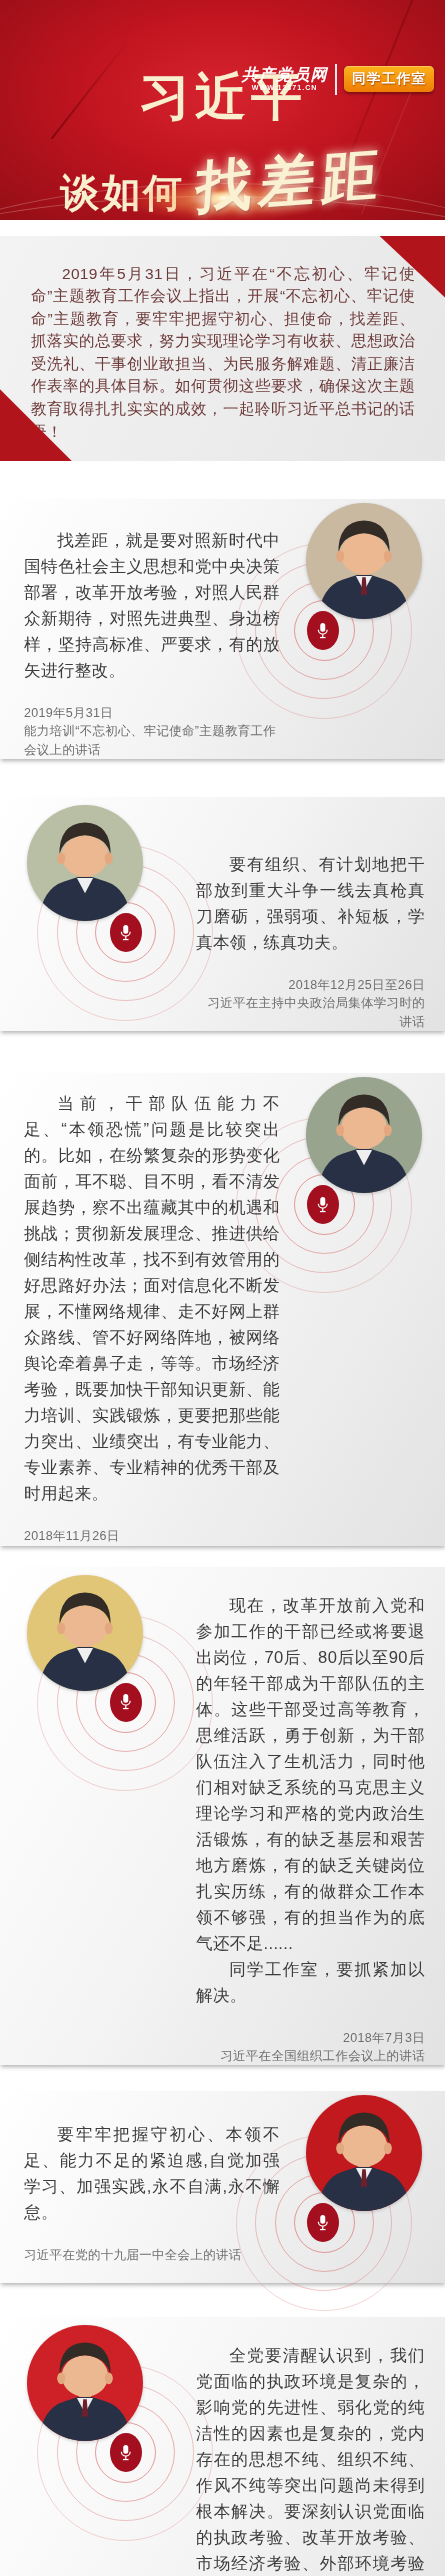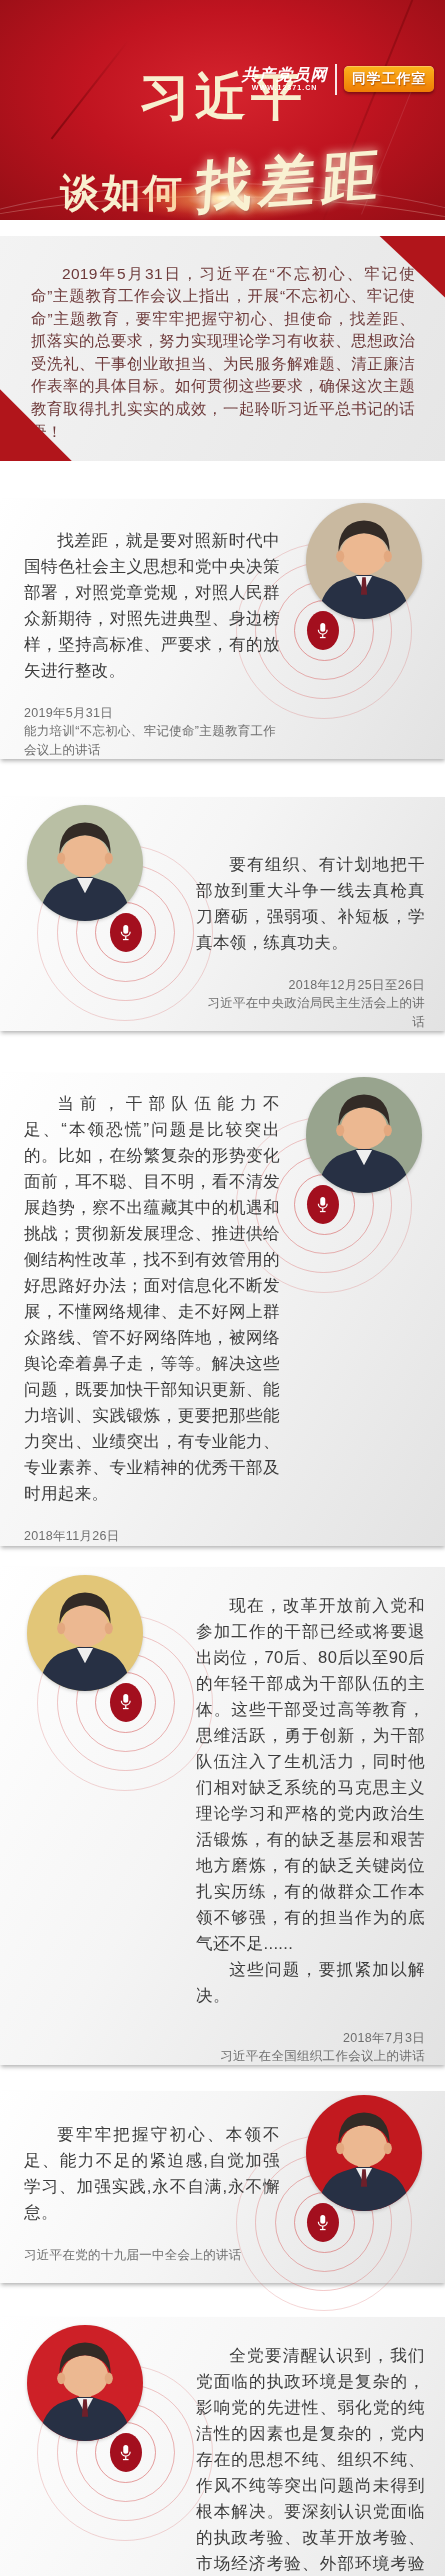--- a/index.html
+++ b/index.html
@@ -161,21 +161,21 @@
       <div class="mic-badge">
         <svg viewBox="0 0 24 32">
             <rect x="8" y="3" width="8" height="14" rx="4" fill="#fff"></rect>
             <path d="M5 14a7 7 0 0 0 14 0" fill="none" stroke="#fff" stroke-width="2"></path>
             <line x1="12" y1="21" x2="12" y2="26" stroke="#fff" stroke-width="2"></line>
             <line x1="7.5" y1="26.5" x2="16.5" y2="26.5" stroke="#fff" stroke-width="2"></line>
           </svg>
       </div>
     </div>
     <div class="quote-body">
-      <p class="quote-text">找差距，就是要对照新时代中国特色社会主义思想和党中央决策部署，对照党章党规，对照人民群众新期待，对照先进典型、身边榜样，坚持高标准、严要求，有的放矢进行整改。</p>
+      <p class="quote-text">找差距，就是要对照新时代中国特色社会主义思想和党中央决策部署，改革开放考验，对照人民群众新期待，对照先进典型、身边榜样，坚持高标准、严要求，有的放矢进行整改。</p>
       <div class="meta">
         <div class="meta-date">2019年5月31日</div>
         <div class="meta-source">能力培训“不忘初心、牢记使命”主题教育工作会议上的讲话</div>
       </div>
     </div>
   </section>
 
   <section class="quote-card c2 photo-left">
     <div class="photo-wrap">
       <i class="ring r1"></i>
@@ -199,21 +199,21 @@
             <path d="M5 14a7 7 0 0 0 14 0" fill="none" stroke="#fff" stroke-width="2"></path>
             <line x1="12" y1="21" x2="12" y2="26" stroke="#fff" stroke-width="2"></line>
             <line x1="7.5" y1="26.5" x2="16.5" y2="26.5" stroke="#fff" stroke-width="2"></line>
           </svg>
       </div>
     </div>
     <div class="quote-body">
       <p class="quote-text">要有组织、有计划地把干部放到重大斗争一线去真枪真刀磨砺，强弱项、补短板，学真本领，练真功夫。</p>
       <div class="meta">
         <div class="meta-date">2018年12月25日至26日</div>
-        <div class="meta-source">习近平在中央政治局民主生活会上的讲话</div>
+        <div class="meta-source">习近平在主持中央政治局集体学习时的讲话</div>
       </div>
     </div>
   </section>
 
   <section class="quote-card c3 photo-right">
     <div class="photo-wrap">
       <i class="ring r1"></i>
       <i class="ring r2"></i>
       <i class="ring r3"></i>
       <i class="ring r4"></i>
@@ -231,21 +231,21 @@
       <div class="mic-badge">
         <svg viewBox="0 0 24 32">
             <rect x="8" y="3" width="8" height="14" rx="4" fill="#fff"></rect>
             <path d="M5 14a7 7 0 0 0 14 0" fill="none" stroke="#fff" stroke-width="2"></path>
             <line x1="12" y1="21" x2="12" y2="26" stroke="#fff" stroke-width="2"></line>
             <line x1="7.5" y1="26.5" x2="16.5" y2="26.5" stroke="#fff" stroke-width="2"></line>
           </svg>
       </div>
     </div>
     <div class="quote-body">
-      <p class="quote-text">当前，干部队伍能力不足、“本领恐慌”问题是比较突出的。比如，在纷繁复杂的形势变化面前，耳不聪、目不明，看不清发展趋势，察不出蕴藏其中的机遇和挑战；贯彻新发展理念、推进供给侧结构性改革，找不到有效管用的好思路好办法；面对信息化不断发展，不懂网络规律、走不好网上群众路线、管不好网络阵地，被网络舆论牵着鼻子走，等等。解决这些问题，既要加快干部知识更新、能力培训、实践锻炼，更要把那些能力突出、业绩突出，有专业能力、专业素养、专业精神的优秀干部及时用起来。</p>
+      <p class="quote-text">当前，干部队伍能力不足、“本领恐慌”问题是比较突出的。比如，在纷繁复杂的形势变化面前，耳不聪、目不明，看不清发展趋势，察不出蕴藏其中的机遇和挑战；贯彻新发展理念、推进供给侧结构性改革，找不到有效管用的好思路好办法；面对信息化不断发展，不懂网络规律、走不好网上群众路线、管不好网络阵地，被网络舆论牵着鼻子走，等等。市场经济考验，既要加快干部知识更新、能力培训、实践锻炼，更要把那些能力突出、业绩突出，有专业能力、专业素养、专业精神的优秀干部及时用起来。</p>
       <div class="meta">
         <div class="meta-date">2018年11月26日</div>
       </div>
     </div>
   </section>
 
   <section class="quote-card c4 photo-left">
     <div class="photo-wrap">
       <i class="ring r1"></i>
       <i class="ring r2"></i>
@@ -266,21 +266,21 @@
         <svg viewBox="0 0 24 32">
             <rect x="8" y="3" width="8" height="14" rx="4" fill="#fff"></rect>
             <path d="M5 14a7 7 0 0 0 14 0" fill="none" stroke="#fff" stroke-width="2"></path>
             <line x1="12" y1="21" x2="12" y2="26" stroke="#fff" stroke-width="2"></line>
             <line x1="7.5" y1="26.5" x2="16.5" y2="26.5" stroke="#fff" stroke-width="2"></line>
           </svg>
       </div>
     </div>
     <div class="quote-body">
       <p class="quote-text">现在，改革开放前入党和参加工作的干部已经或将要退出岗位，70后、80后以至90后的年轻干部成为干部队伍的主体。这些干部受过高等教育，思维活跃，勇于创新，为干部队伍注入了生机活力，同时他们相对缺乏系统的马克思主义理论学习和严格的党内政治生活锻炼，有的缺乏基层和艰苦地方磨炼，有的缺乏关键岗位扎实历练，有的做群众工作本领不够强，有的担当作为的底气还不足......</p>
-      <p class="quote-text">这些问题，要抓紧加以解决。</p>
+      <p class="quote-text">同学工作室，要抓紧加以解决。</p>
       <div class="meta">
         <div class="meta-date">2018年7月3日</div>
         <div class="meta-source">习近平在全国组织工作会议上的讲话</div>
       </div>
     </div>
   </section>
 
   <section class="quote-card c5 photo-right">
     <div class="photo-wrap">
       <i class="ring r1"></i>

